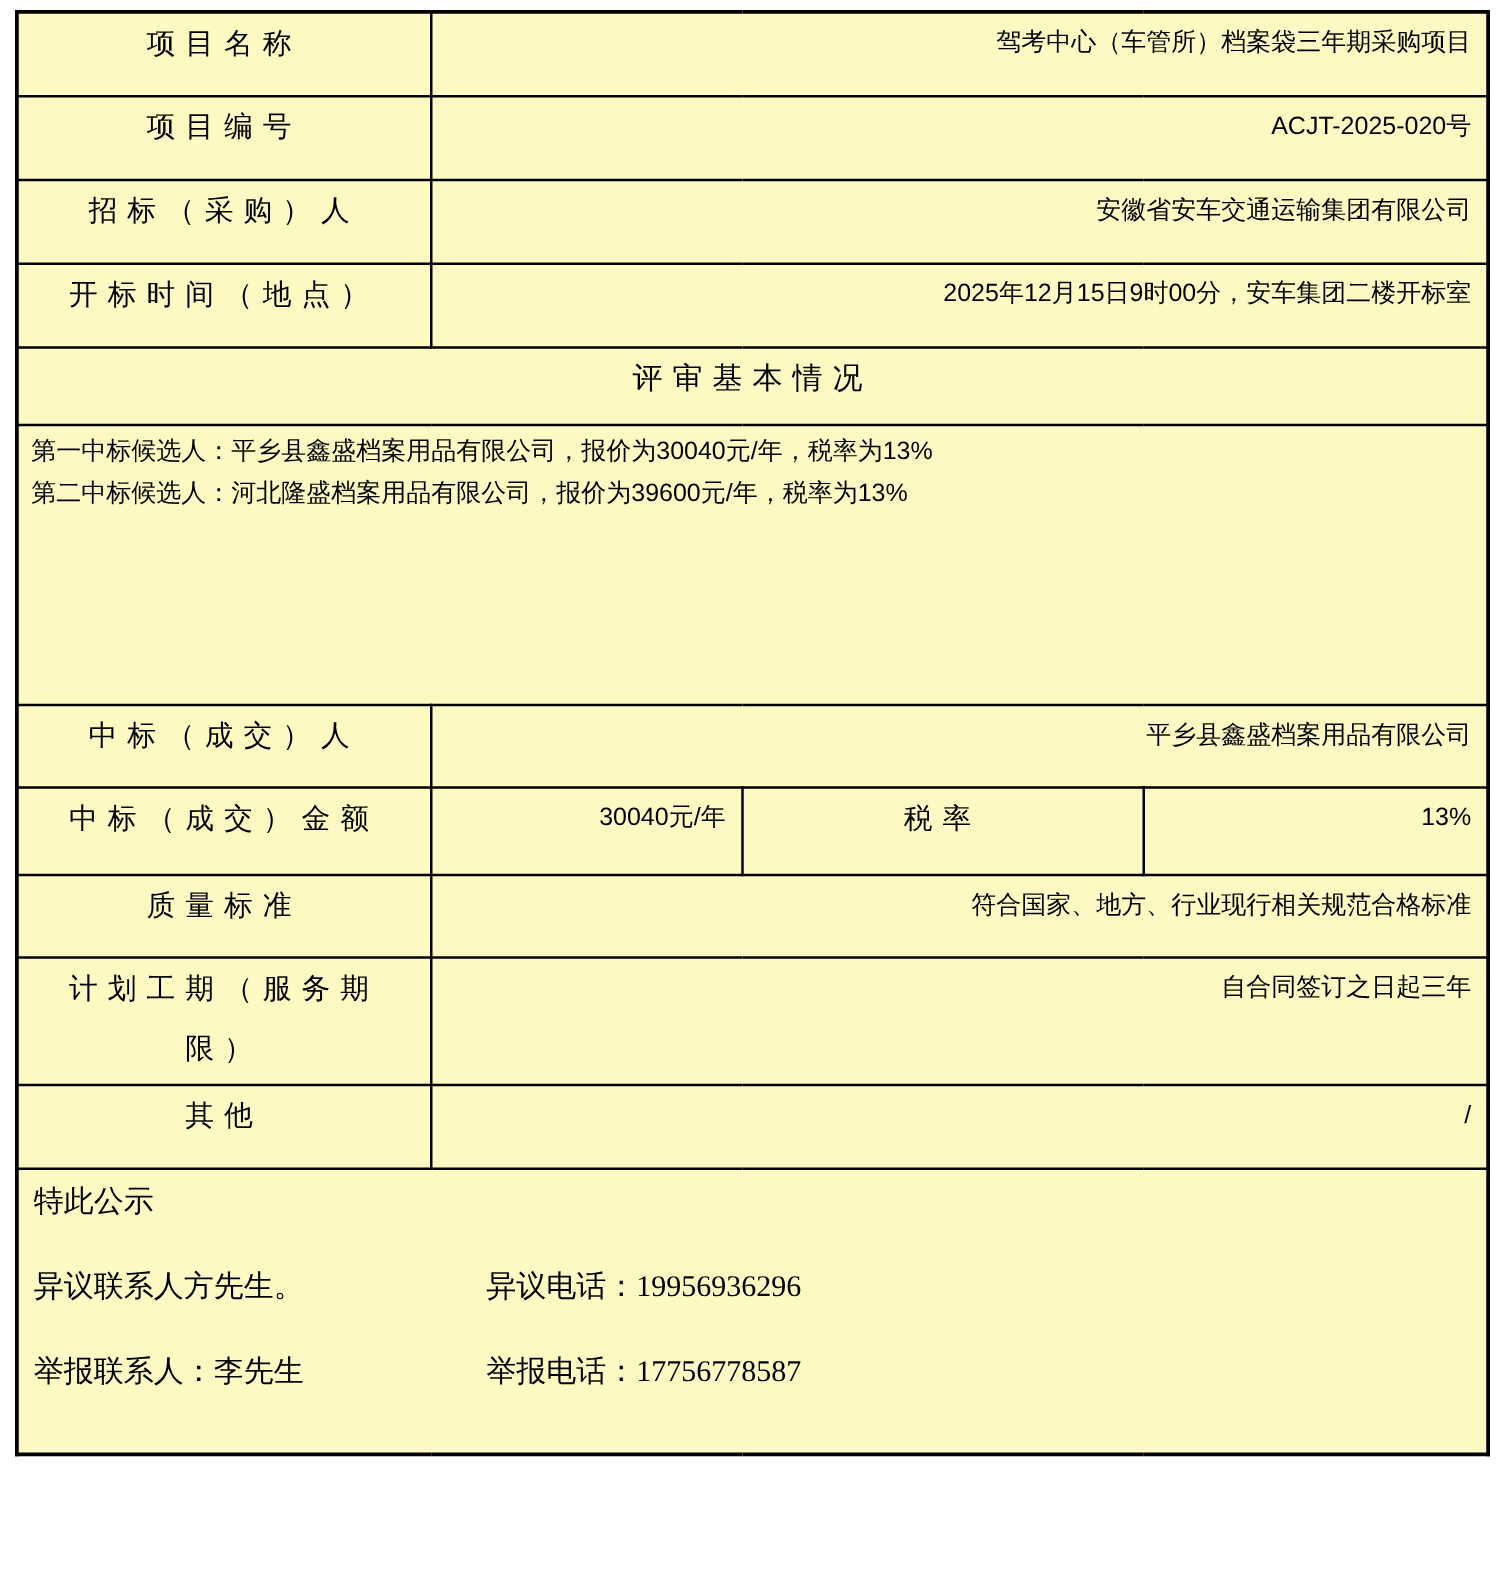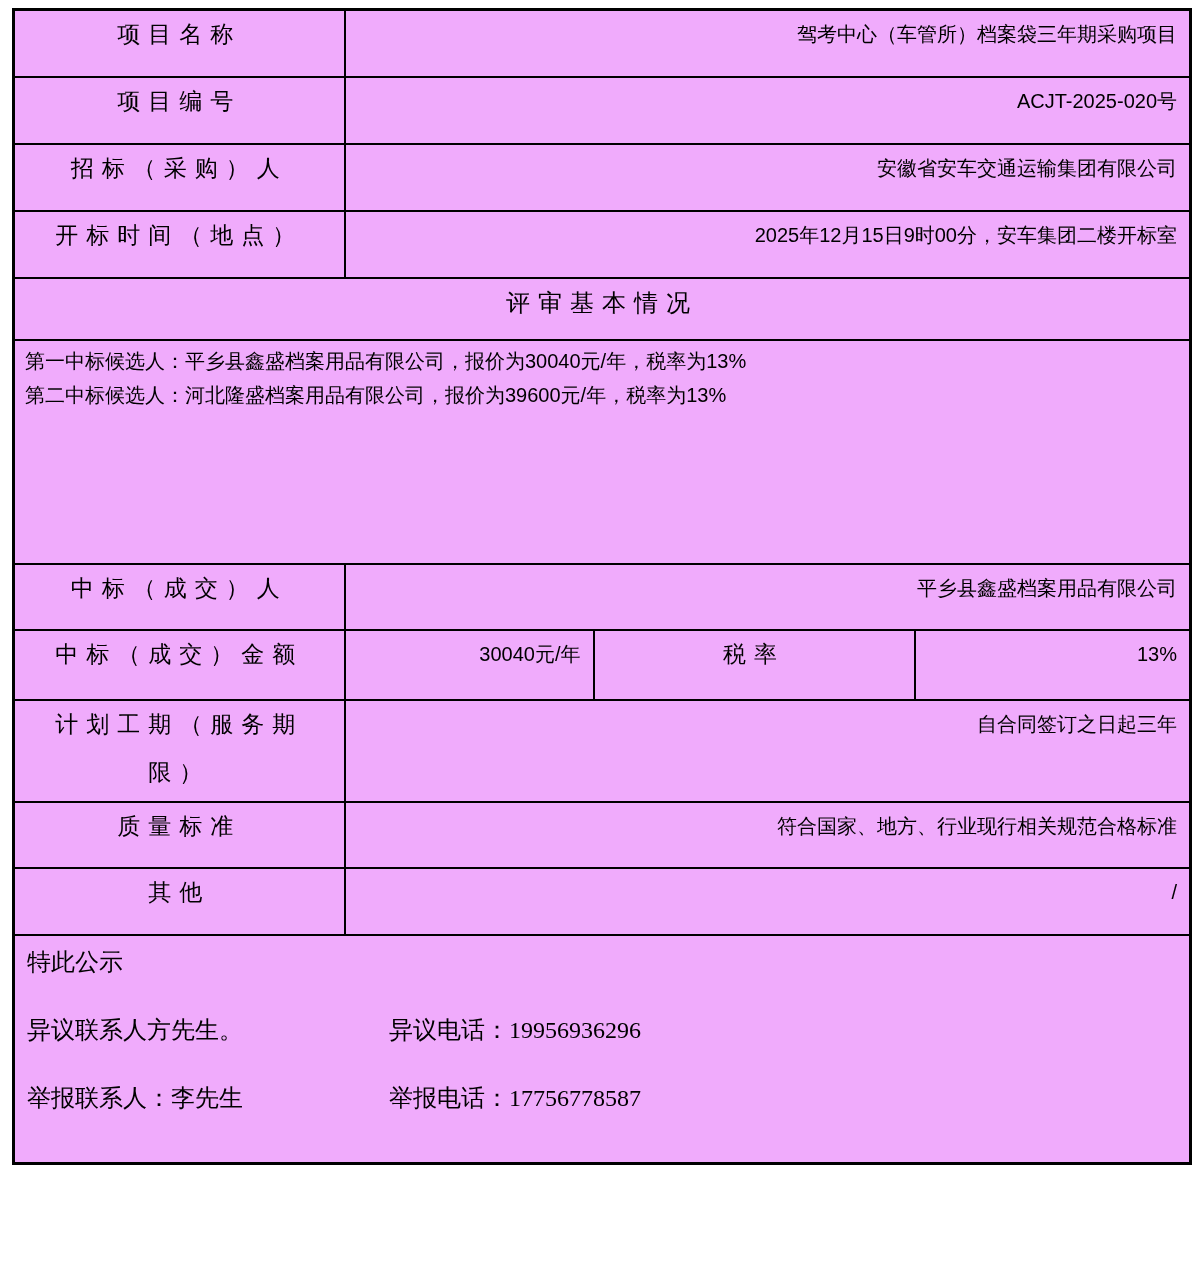--- a/index.html
+++ b/index.html
@@ -10,21 +10,21 @@
     font-family: "Liberation Sans", "DejaVu Sans", sans-serif;
     color: #000;
   }
   #doc-table {
     position: absolute;
     left: 12px; top: 8px;
     width: 1177px;
     border-collapse: collapse;
     table-layout: fixed;
     border: 3px solid #000;
-    background: #f0abfc;
+    background: #fef9c3;
   }
   #doc-table td {
     border: 2px solid #000;
     vertical-align: top;
     overflow: hidden;
   }
   td.label {
     font-family: "Liberation Serif", "DejaVu Serif", serif;
     font-size: 23px;
     letter-spacing: 8px;
@@ -113,29 +113,29 @@
     <td class="value" colspan="3">平乡县鑫盛档案用品有限公司</td>
   </tr>
 
   <tr style="height:70px">
     <td class="label">中标（成交）金额</td>
     <td class="value">30040元/年</td>
     <td class="label">税率</td>
     <td class="value">13%</td>
   </tr>
 
+  <tr style="height:66px">
+    <td class="label">质量标准</td>
+    <td class="value" colspan="3">符合国家、地方、行业现行相关规范合格标准</td>
+  </tr>
+
   <tr style="height:102px">
     <td class="label">计划工期（服务期
 限）</td>
     <td class="value" colspan="3">自合同签订之日起三年</td>
-  </tr>
-
-  <tr style="height:66px">
-    <td class="label">质量标准</td>
-    <td class="value" colspan="3">符合国家、地方、行业现行相关规范合格标准</td>
   </tr>
 
   <tr style="height:67px">
     <td class="label">其他</td>
     <td class="value" colspan="3">/</td>
   </tr>
 
 
   <tr style="height:229px">
     <td class="notice-cell" colspan="4">

